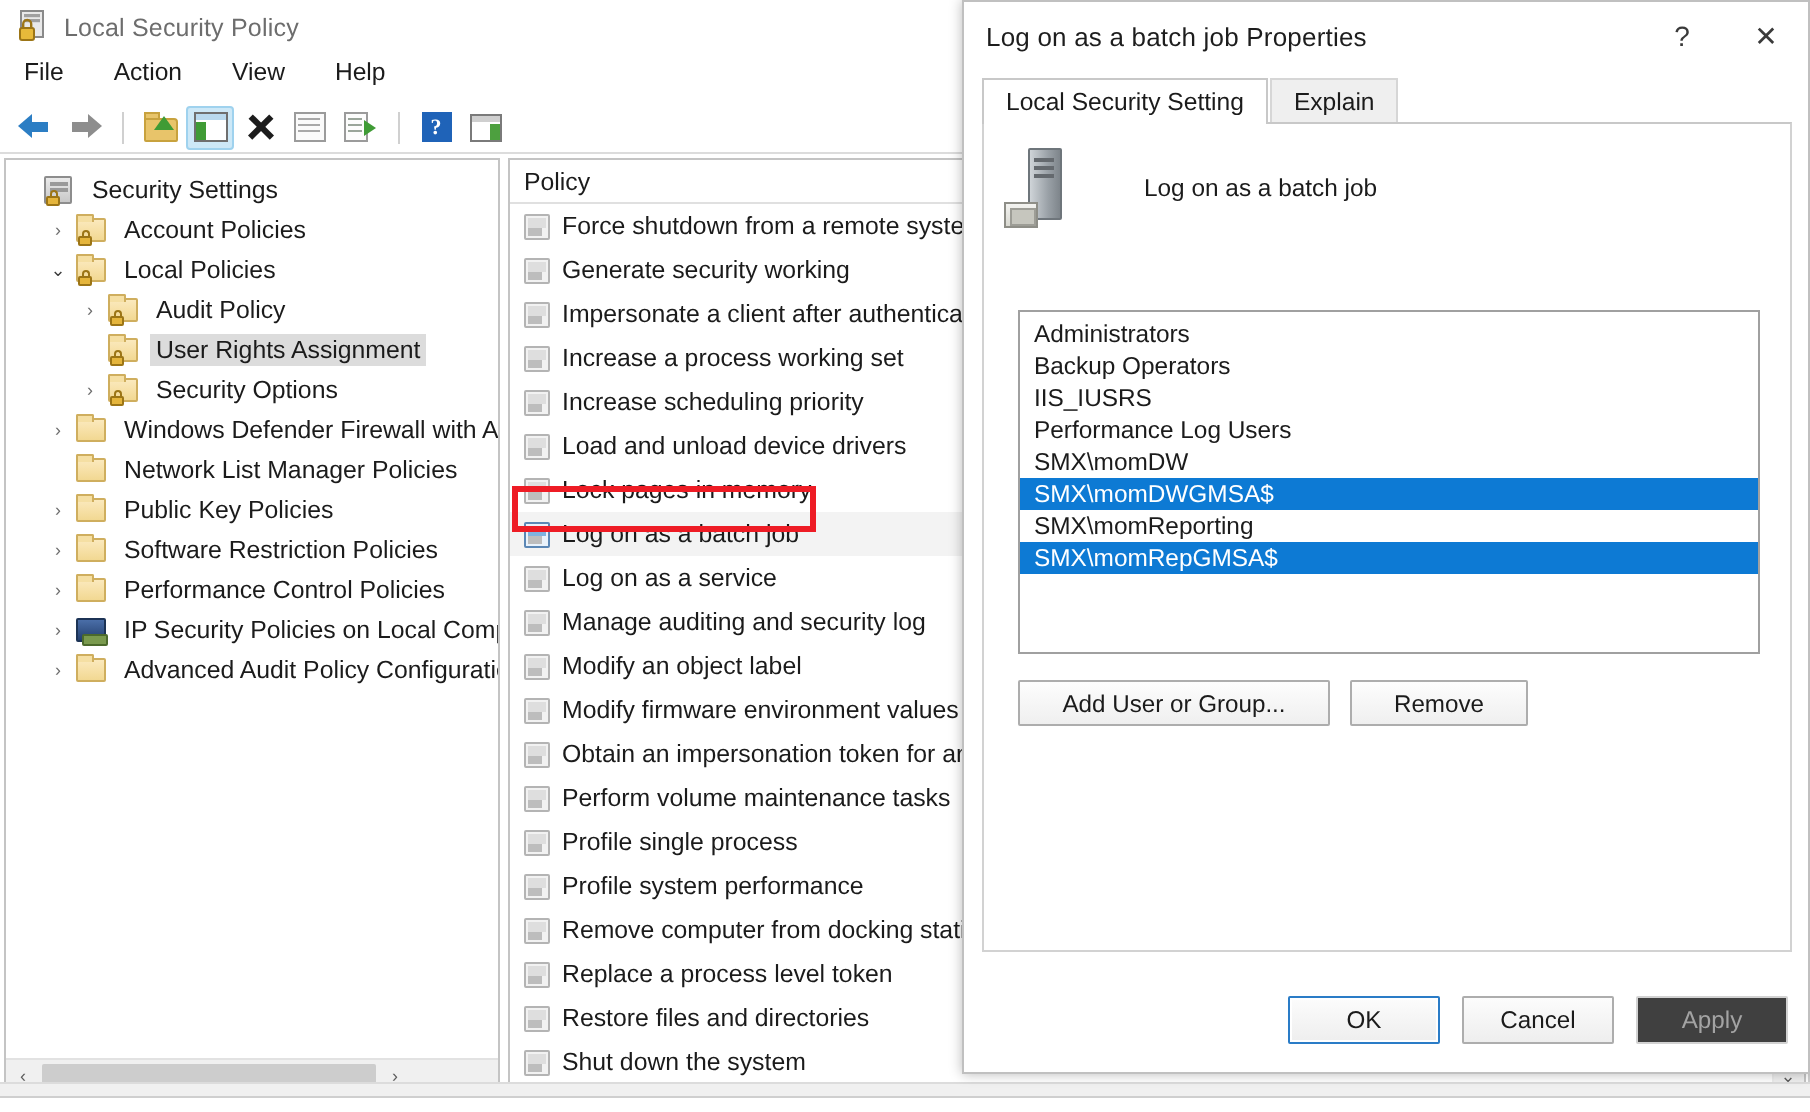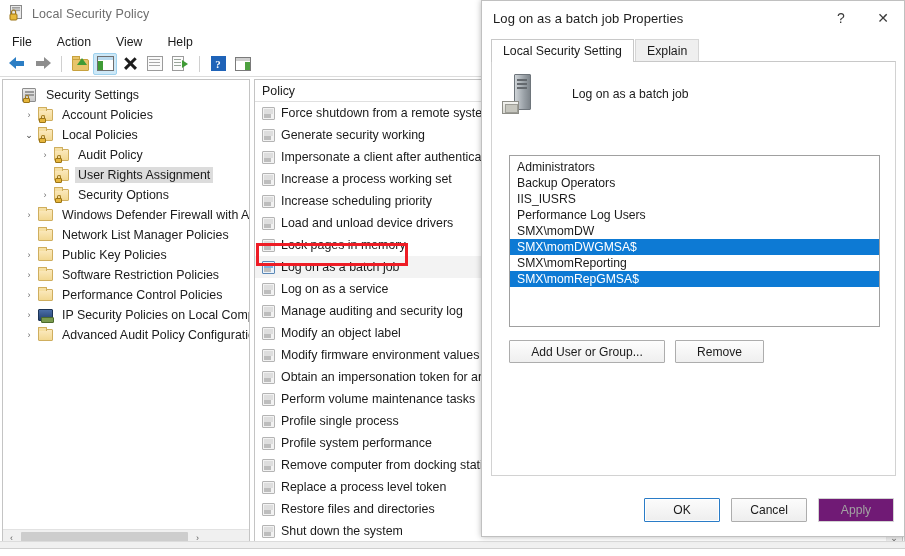--- a/index.html
+++ b/index.html
@@ -43,21 +43,21 @@
   #title-text {
     font-size: 12.5px;
     color: #6d6d6d;
     letter-spacing: .1px;
   }
 
   #menubar {
     position: absolute; left: 0; top: 27px;
     width: 905px; height: 24px;
     background: #ffffff;
-    display: flex; align-items: flex-end;
+    display: flex; align-items: flex-start;
     padding-left: 10px;
   }
   .menu-item {
     font-size: 12.3px;
     color: #1b1b1b;
     padding: 2px 11px 2px 2px;
     margin-right: 12px;
     cursor: default;
     white-space: nowrap;
   }
@@ -534,21 +534,21 @@
     margin-left: 11px;
     cursor: default;
     border-radius: 1px;
   }
   #btn-ok {
     border: 1px solid #2a7cc7;
     box-shadow: inset 0 0 0 1px #ffffff;
   }
   #btn-apply {
     color: #a3a3a3;
-    background: #701a75;
+    background: #404040;
     border-color: #d2d2d2;
   }
 
   #statusbar {
     position: absolute; left: 0; bottom: 0;
     width: 905px; height: 7px;
     background: #f0f0f0;
     border-top: 1px solid #dcdcdc;
   }
 </style>

